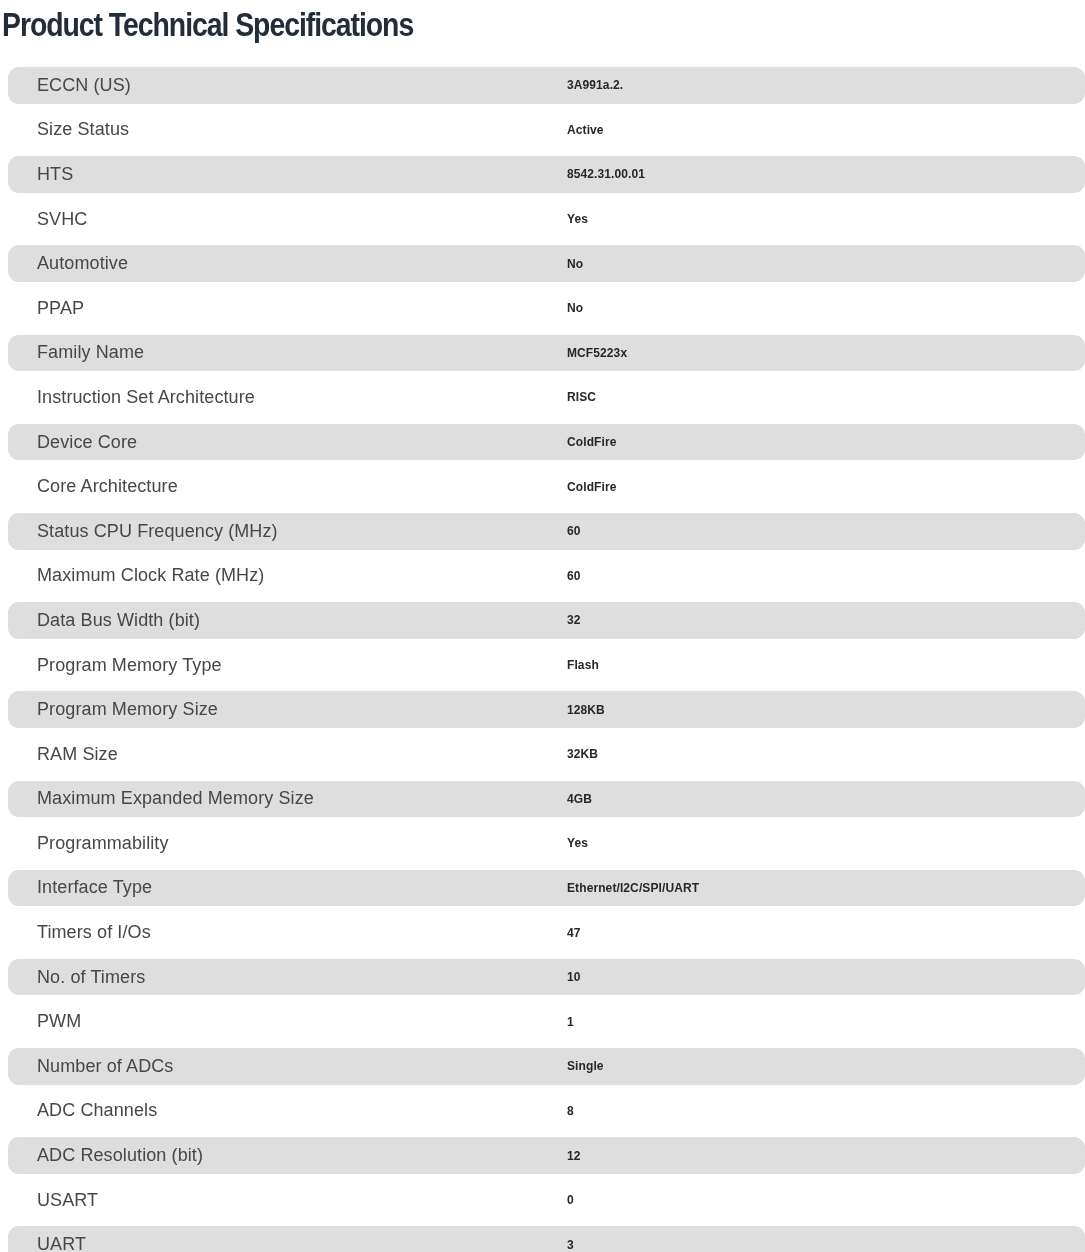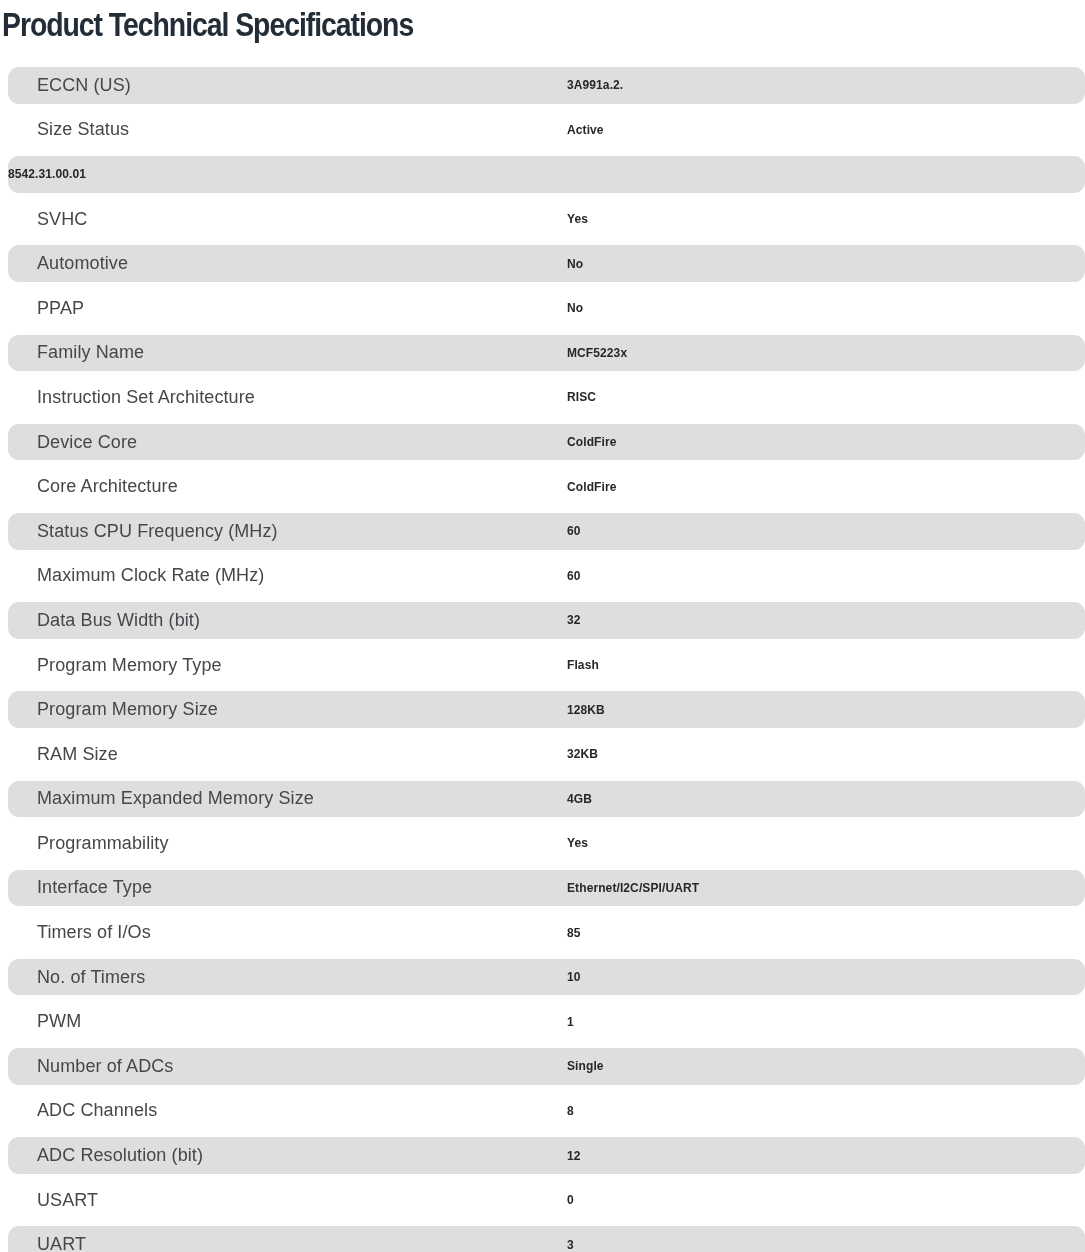--- a/index.html
+++ b/index.html
@@ -67,20 +67,21 @@
 <div class="spec-table" id="spec-table">
     <div class="spec-row">
       <span class="spec-label">ECCN (US)</span>
       <span class="spec-value">3A991a.2.</span>
     </div>
     <div class="spec-row">
       <span class="spec-label">Size Status</span>
       <span class="spec-value">Active</span>
     </div>
     <div class="spec-row">
+      <span class="spec-label">HTS</span>
       <span class="spec-value">8542.31.00.01</span>
     </div>
     <div class="spec-row">
       <span class="spec-label">SVHC</span>
       <span class="spec-value">Yes</span>
     </div>
     <div class="spec-row">
       <span class="spec-label">Automotive</span>
       <span class="spec-value">No</span>
     </div>
@@ -135,21 +136,21 @@
     <div class="spec-row">
       <span class="spec-label">Programmability</span>
       <span class="spec-value">Yes</span>
     </div>
     <div class="spec-row">
       <span class="spec-label">Interface Type</span>
       <span class="spec-value">Ethernet/I2C/SPI/UART</span>
     </div>
     <div class="spec-row">
       <span class="spec-label">Timers of I/Os</span>
-      <span class="spec-value">85</span>
+      <span class="spec-value">47</span>
     </div>
     <div class="spec-row">
       <span class="spec-label">No. of Timers</span>
       <span class="spec-value">10</span>
     </div>
     <div class="spec-row">
       <span class="spec-label">PWM</span>
       <span class="spec-value">1</span>
     </div>
     <div class="spec-row">

